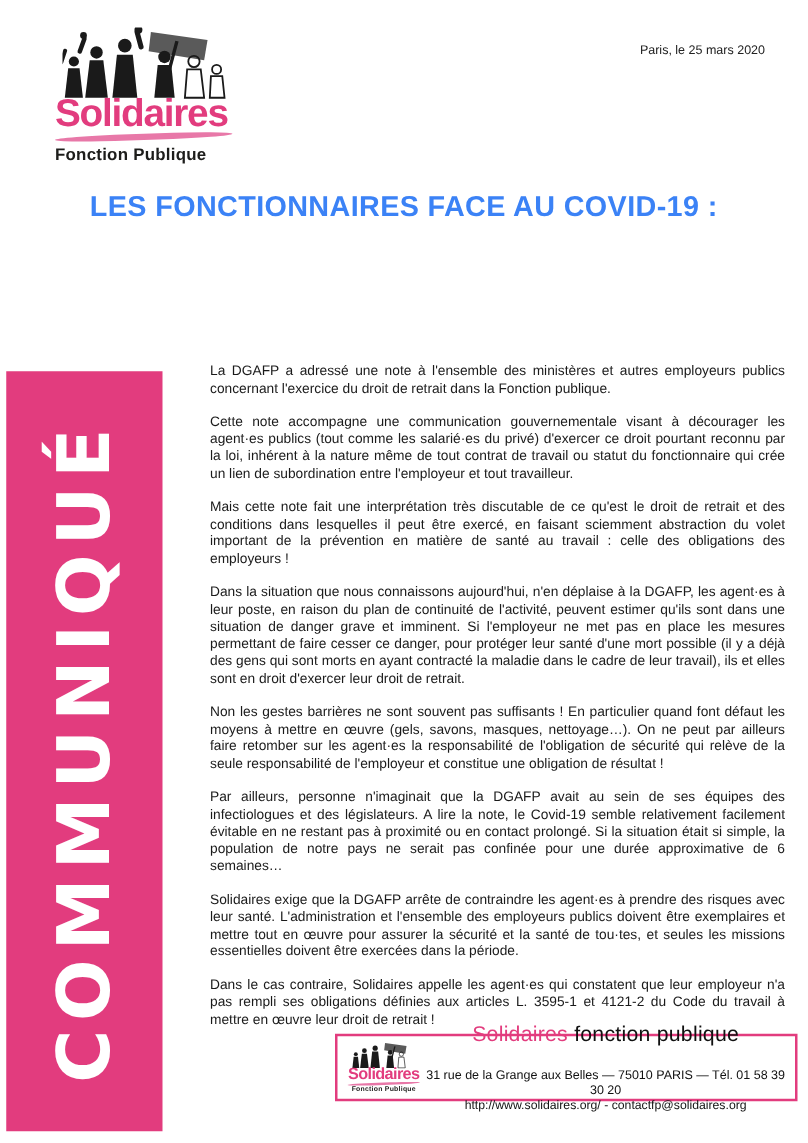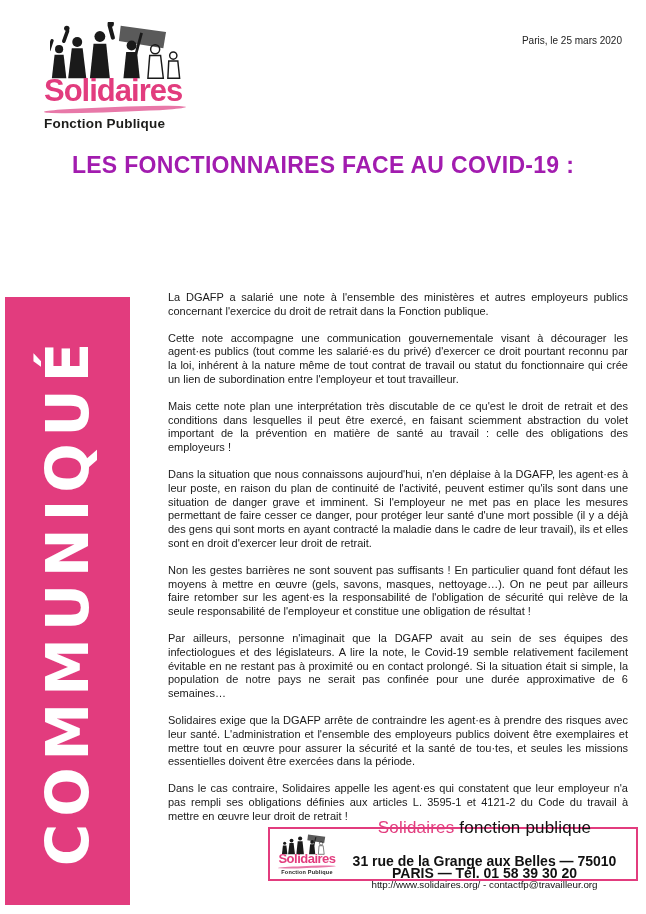--- a/index.html
+++ b/index.html
@@ -23,30 +23,30 @@
   .logo-swoosh {
     height:5px; width:142px; background:#e878a8;
     border-radius:50% / 60%;
     transform:rotate(-2deg);
     margin:1px 0 4px 0;
   }
   .logo-sub { font-weight:bold; font-size:13.5px; color:#1d1d1b; letter-spacing:0.2px; }
 
   
   .date {
-    position:absolute; top:35px; right:24px;
+    position:absolute; top:35px; right:34px;
     font-size:10px; color:#222;
   }
 
   
   .title {
     position:absolute; left:0; right:0; top:150px;
     text-align:center;
     font-weight:bold; font-size:23px; line-height:31px;
-    color:#a21caf; letter-spacing:0.3px;
+    color:#3b82f6; letter-spacing:0.3px;
   }
 
   
   .banner {
     position:absolute; left:5px; top:297px;
     width:125px; height:608px;
     background:#e23c7e;
   }
   .banner-label {
     position:absolute; left:50%; top:50%;
@@ -77,21 +77,21 @@
   }
   .footer-logo { width:64px; flex:0 0 auto; text-align:center; }
   .footer-logo .crowd { width:56px; height:22px; margin:0 auto; }
   .footer-logo .logo-name { font-size:13px; line-height:12px; letter-spacing:-0.5px; margin-top:-2px; }
   .footer-logo .logo-swoosh { width:58px; height:2px; margin:1px auto 1px auto; }
   .footer-logo .logo-sub { font-size:5.5px; }
   .footer-text { flex:1 1 auto; text-align:center; }
   .footer-title { font-weight:normal; font-size:17px; line-height:19px; letter-spacing:0.2px; }
   .footer-title .org-pink { color:#e23c7e; }
   .footer-title .org-black { color:#111; }
-  .footer-address { font-size:14px; font-weight:bold; line-height:12px; color:#111; margin-top:18px; }
+  .footer-address { font-size:10px; font-weight:normal; line-height:12px; color:#111; margin-top:18px; }
   .footer-web { font-size:9.8px; line-height:12px; color:#111; }
 </style>
 </head>
 <body>
 
 <div class="page">
 
   <div class="logo">
     <svg class="crowd" viewBox="0 0 150 64" aria-hidden="true">
       <polygon points="78,4 128,11 125,29 76,21" fill="#5a5a5a"></polygon>
@@ -127,23 +127,23 @@
 
   <div class="title">
     <div>LES FONCTIONNAIRES FACE AU COVID-19 :</div>
   </div>
 
   <div class="banner">
     <div class="banner-label">COMMUNIQUÉ</div>
   </div>
 
   <div class="body-col">
-    <p>La DGAFP a salarié une note à l'ensemble des ministères et autres employeurs publics concernant l'exercice du droit de retrait dans la Fonction publique.</p>
+    <p>La DGAFP a adressé une note à l'ensemble des ministères et autres employeurs publics concernant l'exercice du droit de retrait dans la Fonction publique.</p>
     <p>Cette note accompagne une communication gouvernementale visant à décourager les agent·es publics (tout comme les salarié·es du privé) d'exercer ce droit pourtant reconnu par la loi, inhérent à la nature même de tout contrat de travail ou statut du fonctionnaire qui crée un lien de subordination entre l'employeur et tout travailleur.</p>
-    <p>Mais cette note plan une interprétation très discutable de ce qu'est le droit de retrait et des conditions dans lesquelles il peut être exercé, en faisant sciemment abstraction du volet important de la prévention en matière de santé au travail : celle des obligations des employeurs !</p>
+    <p>Mais cette note fait une interprétation très discutable de ce qu'est le droit de retrait et des conditions dans lesquelles il peut être exercé, en faisant sciemment abstraction du volet important de la prévention en matière de santé au travail : celle des obligations des employeurs !</p>
     <p>Dans la situation que nous connaissons aujourd'hui, n'en déplaise à la DGAFP, les agent·es à leur poste, en raison du plan de continuité de l'activité, peuvent estimer qu'ils sont dans une situation de danger grave et imminent. Si l'employeur ne met pas en place les mesures permettant de faire cesser ce danger, pour protéger leur santé d'une mort possible (il y a déjà des gens qui sont morts en ayant contracté la maladie dans le cadre de leur travail), ils et elles sont en droit d'exercer leur droit de retrait.</p>
     <p>Non les gestes barrières ne sont souvent pas suffisants ! En particulier quand font défaut les moyens à mettre en œuvre (gels, savons, masques, nettoyage…). On ne peut par ailleurs faire retomber sur les agent·es la responsabilité de l'obligation de sécurité qui relève de la seule responsabilité de l'employeur et constitue une obligation de résultat !</p>
     <p>Par ailleurs, personne n'imaginait que la DGAFP avait au sein de ses équipes des infectiologues et des législateurs. A lire la note, le Covid-19 semble relativement facilement évitable en ne restant pas à proximité ou en contact prolongé. Si la situation était si simple, la population de notre pays ne serait pas confinée pour une durée approximative de 6 semaines…</p>
     <p>Solidaires exige que la DGAFP arrête de contraindre les agent·es à prendre des risques avec leur santé. L'administration et l'ensemble des employeurs publics doivent être exemplaires et mettre tout en œuvre pour assurer la sécurité et la santé de tou·tes, et seules les missions essentielles doivent être exercées dans la période.</p>
     <p>Dans le cas contraire, Solidaires appelle les agent·es qui constatent que leur employeur n'a pas rempli ses obligations définies aux articles L. 3595-1 et 4121-2 du Code du travail à mettre en œuvre leur droit de retrait !</p>
   </div>
 
   <div class="footer-box">
     <div class="footer-logo">
       <svg class="crowd" viewBox="0 0 150 64" aria-hidden="true">
@@ -166,17 +166,17 @@
       </svg>
       <div class="logo-name">Solidaires</div>
       <div class="logo-swoosh"></div>
       <div class="logo-sub">Fonction Publique</div>
     </div>
     <div class="footer-text">
       <div class="footer-title">
         <span class="org-pink">Solidaires</span><span class="org-black"> fonction publique</span>
       </div>
       <div class="footer-address">31 rue de la Grange aux Belles — 75010 PARIS — Tél. 01 58 39 30 20</div>
-      <div class="footer-web">http://www.solidaires.org/ - contactfp@travailleur.org</div>
+      <div class="footer-web">http://www.solidaires.org/ - contactfp@solidaires.org</div>
     </div>
   </div>
 
 </div>
 
 </body></html>

